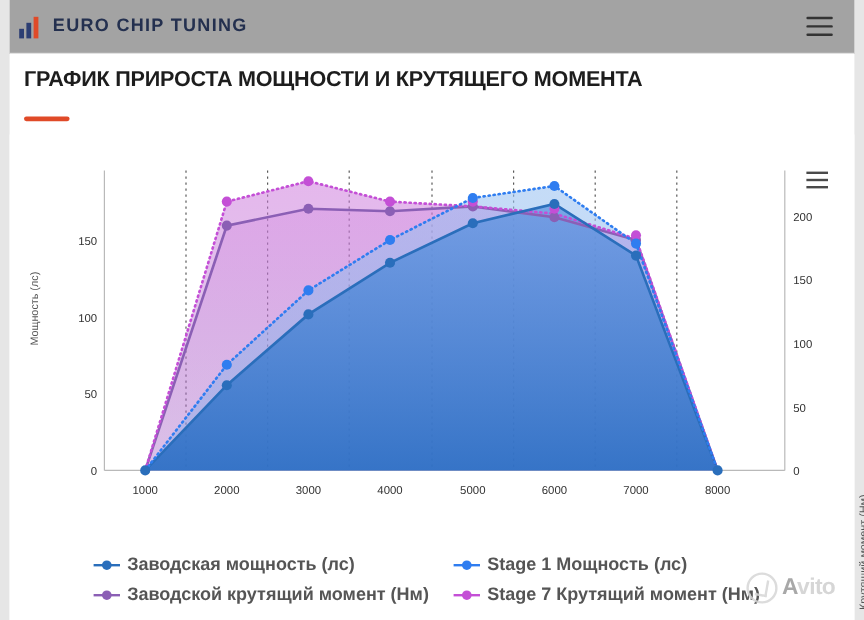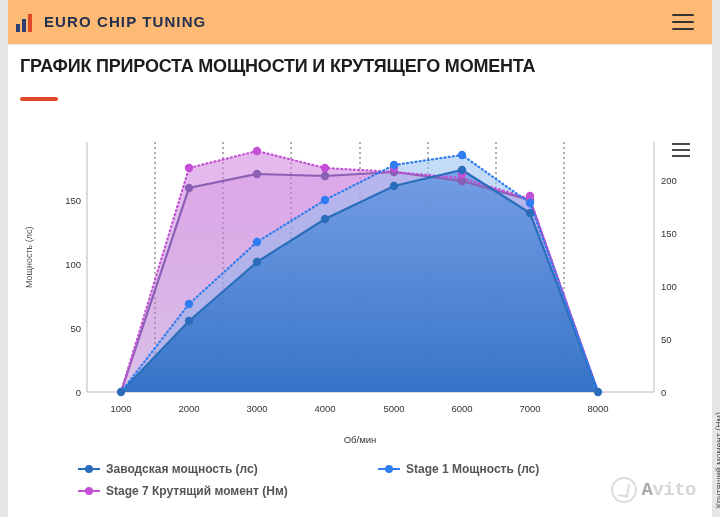--- a/index.html
+++ b/index.html
@@ -2,21 +2,21 @@
 <html><head>
 <meta charset="utf-8">
 <style>
   html,body{margin:0;padding:0;}
   body{width:720px;height:517px;background:#e8e8e8;font-family:"Liberation Sans",sans-serif;overflow:hidden;}
   .page{position:absolute;left:0;top:0;width:720px;height:517px;background:#ffffff;}
   .side-l{position:absolute;left:0;top:0;width:8px;height:517px;background:#e6e6e6;}
   .side-r{position:absolute;right:0;top:0;width:8px;height:517px;background:#e6e6e6;}
 
   
-  .header{position:absolute;left:8px;top:0;width:704px;height:44px;background:#fdba74;border-bottom:1px solid #e2e2e2;}
+  .header{position:absolute;left:8px;top:0;width:704px;height:44px;background:#a3a3a3;border-bottom:1px solid #e2e2e2;}
   .logo{position:absolute;left:8px;top:12px;display:flex;align-items:flex-end;gap:2px;height:20px;}
   .logo .bar{width:4px;background:#2c3e73;}
   .logo .b1{height:8px;}
   .logo .b2{height:13px;}
   .logo .b3{height:18px;background:#e04a28;}
   .brand{position:absolute;left:36px;top:13px;font-size:15px;letter-spacing:1.1px;color:#24304f;font-weight:bold;}
   .burger{position:absolute;right:18px;top:14px;width:22px;height:16px;cursor:pointer;}
   .burger span{display:block;height:2px;background:#333;margin-bottom:5px;border-radius:1px;}
 
   
@@ -31,32 +31,32 @@
   .plot-wrap{position:absolute;left:0;top:0;width:704px;height:340px;}
   svg.chart{position:absolute;left:0;top:0;}
 
   .axis-label-left{position:absolute;left:16px;top:176px;transform:rotate(-90deg);transform-origin:0 0;font-size:9px;color:#555;white-space:nowrap;}
   .axis-label-right{position:absolute;right:-2px;top:300px;transform:rotate(-90deg);transform-origin:100% 0;font-size:9px;color:#555;white-space:nowrap;}
   .axis-label-x{position:absolute;left:0;top:322px;width:704px;text-align:center;font-size:9.5px;color:#333;}
 
   
   .legend{position:absolute;left:70px;top:350px;width:600px;}
   .legend-row{display:flex;}
-  .legend-item{display:flex;align-items:center;gap:6px;font-size:12px;font-weight:bold;color:#555;margin-bottom:8px;}
+  .legend-item{display:flex;align-items:center;gap:6px;font-size:15px;font-weight:bold;color:#555;margin-bottom:8px;}
   .li-0{width:300px;}
   .li-1{width:290px;}
   .lmark{position:relative;width:22px;height:10px;}
   .lmark .ln{position:absolute;left:0;top:4px;width:22px;height:2px;}
   .lmark .dt{position:absolute;left:7px;top:1px;width:8px;height:8px;border-radius:50%;}
 
   
   .wm{position:absolute;right:16px;bottom:14px;display:flex;align-items:center;gap:4px;opacity:.85;}
   .wm .circ{width:22px;height:22px;border-radius:50%;border:2px solid #d6d6d6;position:relative;}
   .wm .circ:after{content:"";position:absolute;left:6px;top:4px;width:8px;height:12px;border:2px solid #d6d6d6;border-top:none;border-left:none;transform:rotate(10deg);}
-  .wm .txt{font-size:19px;font-weight:bold;color:#9a9a9a;letter-spacing:-0.5px;font-family:Liberation Mono, monospace;}
+  .wm .txt{font-size:19px;font-weight:bold;color:#9a9a9a;letter-spacing:-0.5px;}
   .wm .txt .b{color:#cfcfcf;}
 </style>
 </head>
 <body>
 
 <div class="page">
   <div class="side-l"></div>
   <div class="side-r"></div>
 
   <div class="header">
@@ -186,41 +186,47 @@
           <text x="317" y="300">4000</text>
           <text x="386" y="300">5000</text>
           <text x="454" y="300">6000</text>
           <text x="522" y="300">7000</text>
           <text x="590" y="300">8000</text>
         </g>
       </svg>
 
       <div class="axis-label-left">Мощность (лс)</div>
       <div class="axis-label-right">Крутящий момент (Нм)</div>
-      <div class="axis-label-x">Об/мин</div>
     </div>
 
     <div class="legend">
       <div class="legend-row">
         <div class="legend-item li-0">
           <span class="lmark">
             <span class="ln" style="background:#2a6ebb"></span>
               <span class="dt" style="background:#2a6ebb"></span>
           </span>
           <span>Заводская мощность (лс)</span>
         </div>
         <div class="legend-item li-1">
           <span class="lmark">
             <span class="ln" style="background:#2f7df0"></span>
               <span class="dt" style="background:#2f7df0"></span>
           </span>
           <span>Stage 1 Мощность (лс)</span>
         </div>
       </div>
       <div class="legend-row">
+        <div class="legend-item li-0">
+          <span class="lmark">
+            <span class="ln" style="background:#8b5fb5"></span>
+              <span class="dt" style="background:#8b5fb5"></span>
+          </span>
+          <span>Заводской крутящий момент (Нм)</span>
+        </div>
         <div class="legend-item li-1">
           <span class="lmark">
             <span class="ln" style="background:#c44fd6"></span>
               <span class="dt" style="background:#c44fd6"></span>
           </span>
           <span>Stage 7 Крутящий момент (Нм)</span>
         </div>
       </div>
     </div>
 

